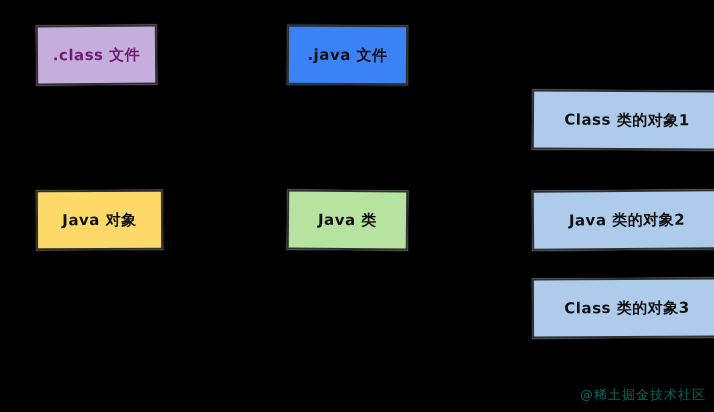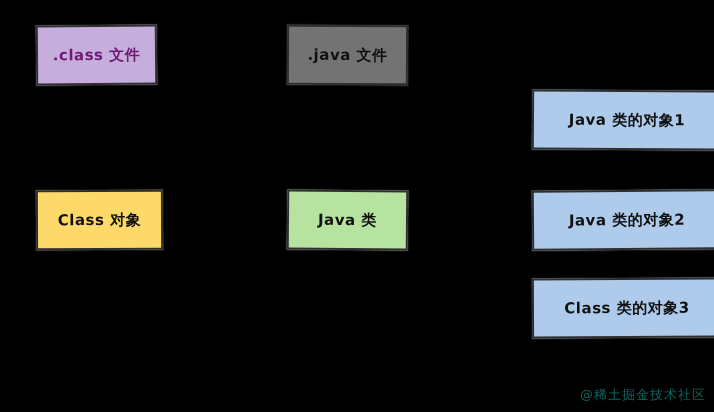--- a/index.html
+++ b/index.html
@@ -59,34 +59,34 @@
 </style>
 </head>
 <body>
 
 <div id="canvas" style="width: 714px; height: 412px; background: rgb(0, 0, 0);">
 
   <div class="node tilt-a" id="n-class-file" style="left: 36px; top: 25px; width: 121px; height: 60px; background: rgb(198, 174, 220); font-size: 15px; border-color: rgb(47, 47, 47); color: #701a75;">
     <span class="label">.class 文件</span>
   </div>
 
-  <div class="node tilt-b" id="n-java-file" style="left: 287px; top: 25px; width: 121px; height: 60px; background: #737373; font-size: 15px; border-color: rgb(47, 47, 47); color: rgb(17, 17, 17);">
+  <div class="node tilt-b" id="n-java-file" style="left: 287px; top: 25px; width: 121px; height: 60px; background: #3b82f6; font-size: 15px; border-color: rgb(47, 47, 47); color: rgb(17, 17, 17);">
     <span class="label">.java 文件</span>
   </div>
 
   <div class="node tilt-c" id="n-class-object" style="left: 36px; top: 190px; width: 127px; height: 60px; background: rgb(252, 217, 104); font-size: 15px; border-color: rgb(47, 47, 47); color: rgb(17, 17, 17);">
-    <span class="label">Class 对象</span>
+    <span class="label">Java 对象</span>
   </div>
 
   <div class="node tilt-d" id="n-java-class" style="left: 287px; top: 190px; width: 121px; height: 60px; background: rgb(182, 227, 160); font-size: 15px; border-color: rgb(47, 47, 47); color: rgb(17, 17, 17);">
     <span class="label">Java 类</span>
   </div>
 
   <div class="node tilt-b" id="n-java-instance-1" style="left: 532px; top: 90px; width: 190px; height: 60px; background: rgb(174, 203, 236); font-size: 15px; border-color: rgb(47, 47, 47); color: rgb(17, 17, 17);">
-    <span class="label">Java 类的对象1</span>
+    <span class="label">Class 类的对象1</span>
   </div>
 
   <div class="node tilt-a" id="n-java-instance-2" style="left: 532px; top: 190px; width: 190px; height: 60px; background: rgb(174, 203, 236); font-size: 15px; border-color: rgb(47, 47, 47); color: rgb(17, 17, 17);">
     <span class="label">Java 类的对象2</span>
   </div>
 
   <div class="node tilt-c" id="n-java-instance-3" style="left: 532px; top: 278px; width: 190px; height: 60px; background: rgb(174, 203, 236); font-size: 15px; border-color: rgb(47, 47, 47); color: rgb(17, 17, 17);">
     <span class="label">Class 类的对象3</span>
   </div>
 

